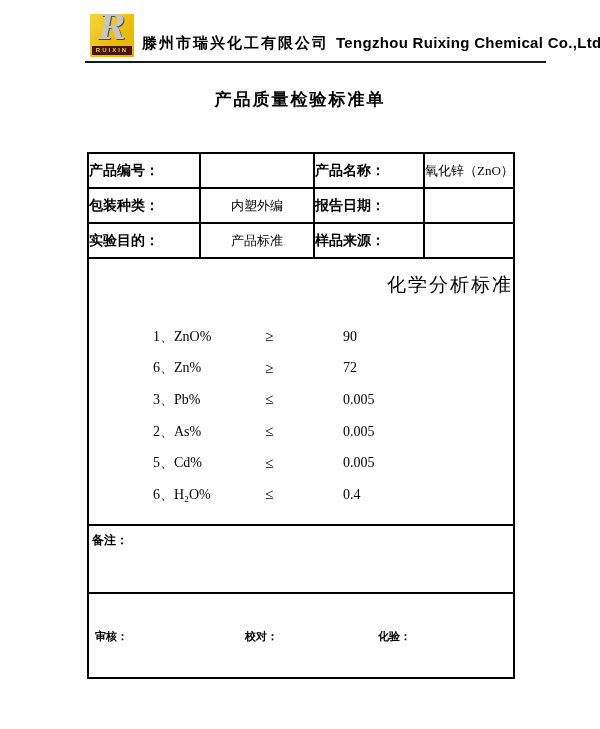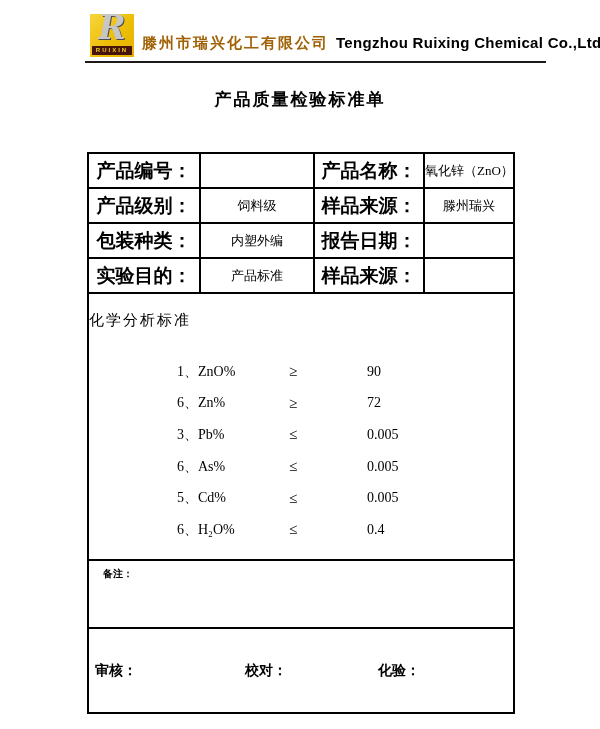--- a/index.html
+++ b/index.html
@@ -11,52 +11,52 @@
   .logo{position:absolute;left:90px;top:14px;width:44px;height:43px;
     background:linear-gradient(135deg,#F7D53F 0%,#EDBE07 55%,#E2B100 100%);}
   .logo-r{position:absolute;top:-6px;left:4px;width:36px;text-align:center;
     font-family:"DejaVu Serif",serif;font-style:italic;font-weight:bold;font-size:33px;
     color:#C6C6C6;text-shadow:1px 1px 0 #4c4c4c;}
   .logo-band{position:absolute;bottom:2px;left:2px;right:2px;height:9px;
     background:#47130A;color:#F2CF1C;font-size:6px;font-weight:bold;
     letter-spacing:2px;text-align:center;line-height:9px;overflow:hidden;}
   .company{position:absolute;left:142px;top:34px;display:flex;align-items:baseline;white-space:nowrap;}
   .company-cn{font-family:"Liberation Serif",serif;font-weight:bold;font-size:15px;
-    color:#a16207;letter-spacing:2px;}
+    color:#000000;letter-spacing:2px;}
   .company-en{font-family:"Liberation Sans",sans-serif;font-weight:bold;font-size:15px;
     color:#000;margin-left:7px;letter-spacing:0.3px;}
   .header-rule{position:absolute;left:85px;top:61px;width:461px;height:2px;background:#1a1a1a;}
   
   .doc-title{position:absolute;left:0;top:88px;width:600px;text-align:center;
     font-size:17px;font-weight:bold;letter-spacing:2px;}
   
   table.main{position:absolute;left:87px;top:152px;width:426px;
     border-collapse:collapse;table-layout:fixed;}
   table.main td{border:2px solid #000;padding:0;overflow:hidden;}
   tr.info-row{height:35px;}
-  td.lbl{font-weight:bold;font-size:19px;text-align:center;
+  td.lbl{font-weight:bold;font-size:14px;
     font-family:"Liberation Sans",sans-serif;}
   td.val{font-family:"Liberation Serif",serif;font-size:13px;text-align:center;white-space:nowrap;}
   
   td.section{height:265px;vertical-align:top;}
-  .section-heading{margin-top:13px;height:26px;line-height:26px;text-align:left;
-    font-family:"Liberation Serif",serif;font-size:15px;letter-spacing:2px;}
+  .section-heading{margin-top:13px;height:26px;line-height:26px;text-align:right;
+    font-family:"Liberation Serif",serif;font-size:19px;letter-spacing:2px;}
   .items{margin-top:23px;}
-  .item{display:flex;align-items:center;height:31.6px;padding-left:88px;
+  .item{display:flex;align-items:center;height:31.6px;padding-left:64px;
     font-family:"Liberation Serif",serif;font-size:14px;}
   .item-label{width:112px;}
   .item-op{width:78px;font-size:15px;}
   .item-value{}
   
   td.remarks{height:66px;vertical-align:top;}
-  .remarks-label{display:inline-block;margin:6px 0 0 14px;
-    font-family:"Liberation Serif",serif;font-weight:bold;font-size:10px;}
+  .remarks-label{display:inline-block;margin:6px 0 0 3px;
+    font-family:"Liberation Serif",serif;font-weight:bold;font-size:12px;}
   
   td.signoff{height:83px;position:relative;
-    font-family:"Liberation Serif",serif;font-weight:bold;font-size:14px;}
+    font-family:"Liberation Serif",serif;font-weight:bold;font-size:11px;}
   .signoff-item{position:absolute;top:50%;transform:translateY(-50%);}
   .signoff-review{left:6px;}
   .signoff-proofread{left:156px;}
   .signoff-test{left:289px;}
 </style>
 </head>
 <body>
 
 <div class="logo">
   <div class="logo-r">R</div>
@@ -78,26 +78,20 @@
       <col style="width:90px">
   </colgroup>
   <tbody>
     <tr class="info-row">
       <td class="lbl">产品编号：</td>
       <td class="val"></td>
       <td class="lbl">产品名称：</td>
       <td class="val">氧化锌（ZnO）</td>
     </tr>
     <tr class="info-row">
-      <td class="lbl">产品级别：</td>
-      <td class="val">饲料级</td>
-      <td class="lbl">样品来源：</td>
-      <td class="val">滕州瑞兴</td>
-    </tr>
-    <tr class="info-row">
       <td class="lbl">包装种类：</td>
       <td class="val">内塑外编</td>
       <td class="lbl">报告日期：</td>
       <td class="val"></td>
     </tr>
     <tr class="info-row">
       <td class="lbl">实验目的：</td>
       <td class="val">产品标准</td>
       <td class="lbl">样品来源：</td>
       <td class="val"></td>
@@ -115,21 +109,21 @@
             <span class="item-label">6、Zn%</span>
             <span class="item-op">≥</span>
             <span class="item-value">72</span>
           </div>
           <div class="item">
             <span class="item-label">3、Pb%</span>
             <span class="item-op">≤</span>
             <span class="item-value">0.005</span>
           </div>
           <div class="item">
-            <span class="item-label">6、As%</span>
+            <span class="item-label">2、As%</span>
             <span class="item-op">≤</span>
             <span class="item-value">0.005</span>
           </div>
           <div class="item">
             <span class="item-label">5、Cd%</span>
             <span class="item-op">≤</span>
             <span class="item-value">0.005</span>
           </div>
           <div class="item">
             <span class="item-label">6、H₂O%</span>

